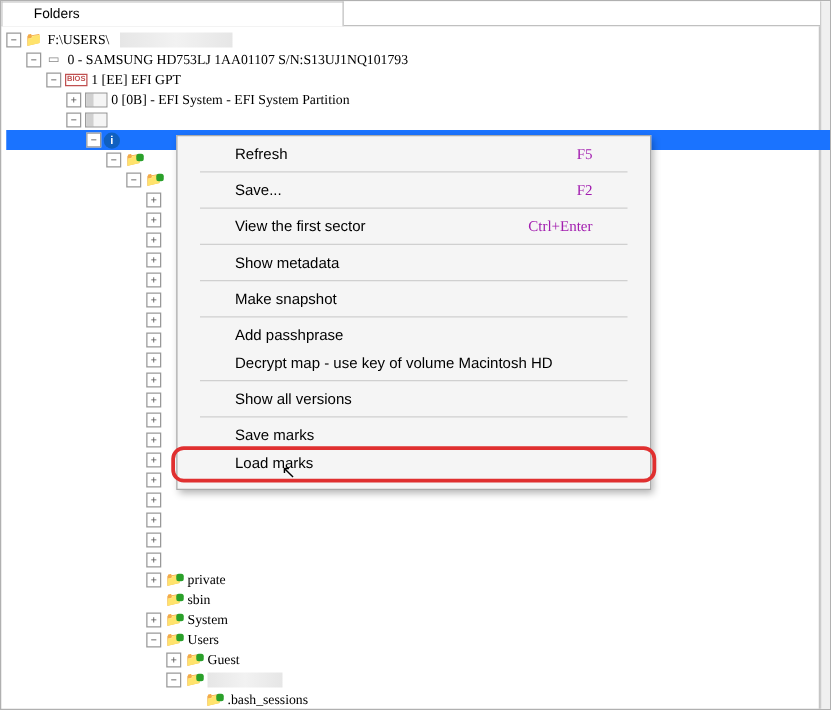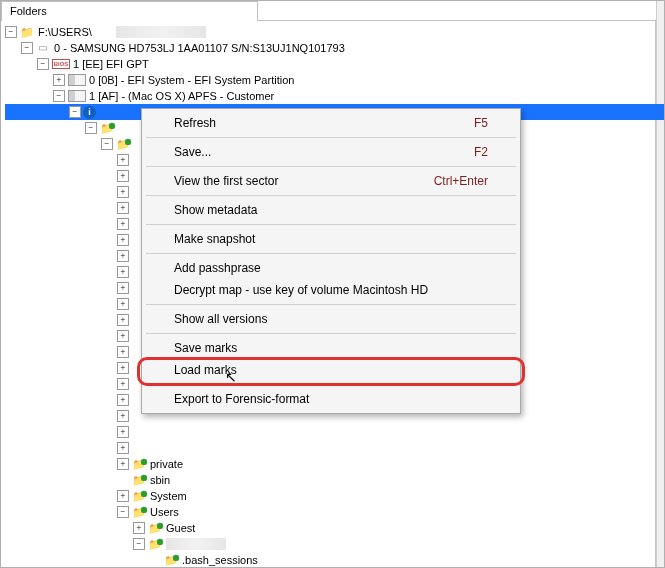--- a/index.html
+++ b/index.html
@@ -15,21 +15,21 @@
   }
   .tab-bar {
     height: 20px;
     border-bottom: 1px solid #c0c0c0;
     display: flex;
     background: #fff;
   }
   .tab {
     height: 20px;
     line-height: 18px;
-    padding: 0 210px 0 8px;
+    padding: 0 210px 0 25px;
     border: 1px solid #c0c0c0;
     border-bottom: none;
     background: #fff;
     font-size: 11px;
     position: relative;
     top: 0;
   }
   .tree {
     padding: 3px 0 0 4px;
     position: relative;
@@ -97,57 +97,58 @@
   .drive-seg1 { width:6px; background:#d0d0d0;}
   .drive-seg2 { width:10px; background:#f5f5f5;}
   .info-circle {
     width:13px; height:13px; border-radius:50%;
     background:#1060c0;
     color:#fff; display:inline-flex;
     align-items:center; justify-content:center;
     font-weight:bold; font-size:9px;
     margin-right:3px;
   }
-  .lbl { padding-right: 24px; }
+  .lbl { padding-right: 8px; font-family: Liberation Serif, serif; }
   .selected-row {
     background: #1a73ff;
     color: #fff;
     width: 100%;
   }
   .blurbox {
     display:inline-block;
     background: linear-gradient(90deg,#e6e6e6,#f2f2f2,#e6e6e6);
     filter: blur(0.4px);
     height: 12px;
     vertical-align: middle;
   }
   .contextmenu {
     position: absolute;
     left: 140px;
     top: 107px;
     width: 380px;
     background: #f5f5f5;
     border: 1px solid #aaa;
     box-shadow: 2px 3px 6px rgba(0,0,0,.3);
-    padding: 3px 2px;
+    padding: 3px 16px;
     z-index: 10;
     font-size: 12px;
   }
   .cm-item {
     display: flex;
     align-items: center;
     height: 22px;
     padding: 0 30px 0 30px;
     position: relative;
     cursor: default;
   }
   .cm-item .shortcut {
     position: absolute;
     right: 30px;
-    color: #7f1d1d;
+    color: #a21caf;
+    font-family: Liberation Serif, serif;
   }
   .cm-sep {
     height: 1px;
     margin: 3px 2px;
     background: #d0d0d0;
   }
   .highlight-ring {
     position: absolute;
     border: 3px solid #e03030;
     border-radius: 10px;
@@ -221,21 +222,20 @@
     <span class="lbl">0 [0B] - EFI System - EFI System Partition</span>
   </div>
 
   <div class="node">
     <span class="indent i3"></span>
     <span class="toggle">−</span>
     <span class="drive-wrap">
         <span class="drive-seg1"></span>
         <span class="drive-seg2"></span>
       </span>
-    <span class="lbl">1 [AF] - (Mac OS X) APFS - Customer</span>
   </div>
 
   <div class="node selected-row">
     <span class="indent i4"></span>
     <span class="toggle" style="background:#fff;color:#555">−</span>
     <span class="info-circle">i</span>
     <span class="lbl"></span>
   </div>
 
   <div class="node">
@@ -405,19 +405,16 @@
     <span>Show all versions</span>
   </div>
   <div class="cm-sep"></div>
   <div class="cm-item">
     <span>Save marks</span>
   </div>
   <div class="cm-item">
     <span>Load marks</span>
   </div>
   <div class="cm-sep"></div>
-  <div class="cm-item">
-    <span>Export to Forensic-format</span>
-  </div>
 </div>
 
 <div class="highlight-ring" style="left:136px; top:356px; width:388px; height:29px;"></div>
 <div class="cursor" style="left:224px; top:368px;">↖</div>
 
 </body></html>

